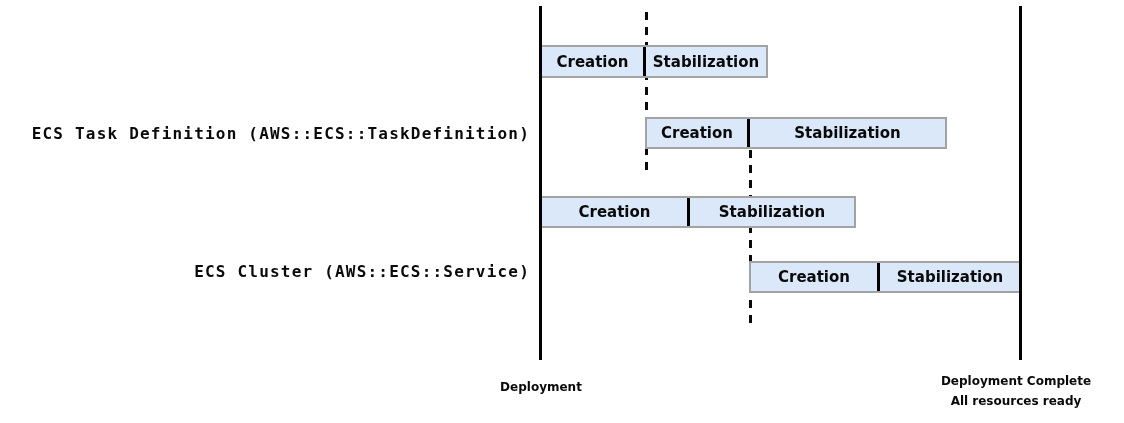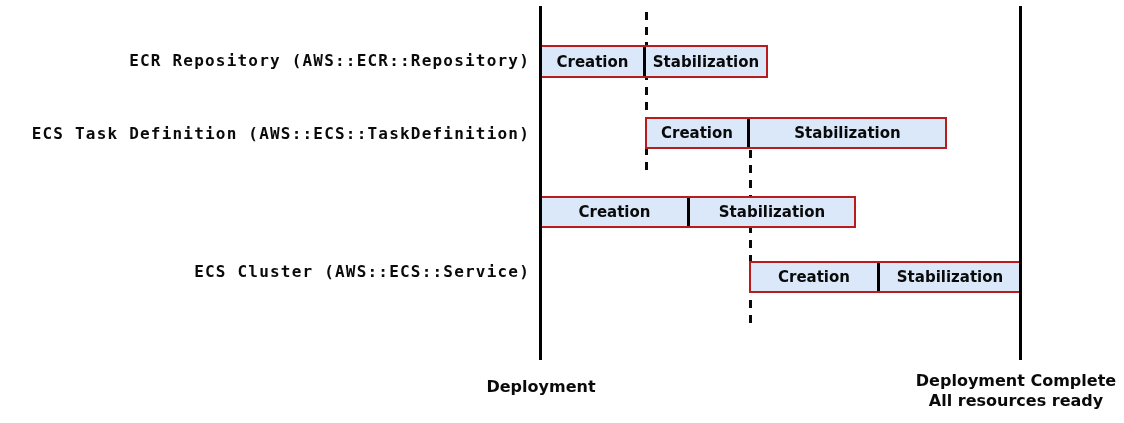--- a/index.html
+++ b/index.html
@@ -14,45 +14,44 @@
     background-image:repeating-linear-gradient(to bottom,#0a0a0a 0px,#0a0a0a 8px,transparent 8px,transparent 15px);
   }
   .row-label{
     position:absolute;left:0;width:530px;text-align:right;
     font-family:"DejaVu Sans Mono","Liberation Mono",monospace;
     font-weight:bold;font-size:16px;line-height:20px;letter-spacing:1.2px;
     white-space:nowrap;color:#0a0a0a;
   }
   .bar{
     position:absolute;box-sizing:border-box;display:flex;z-index:2;
-    background:#dbe8fa;border:2px solid #b91c1c;
+    background:#dbe8fa;border:2px solid #a3a3a3;
   }
   .bar .seg{
     display:flex;align-items:center;justify-content:center;
     font-weight:bold;font-size:15px;color:#0a0a0a;white-space:nowrap;
   }
   .bar .seg-creation{flex:0 0 auto;}
   .bar .seg-stab{flex:1 1 auto;border-radius:9px;}
   .bar .divider{flex:0 0 3px;background:#000000;align-self:stretch;}
   .milestone-label{
-    position:absolute;text-align:center;font-weight:bold;font-size:16px;line-height:20px;
+    position:absolute;text-align:center;font-weight:bold;font-size:12px;line-height:20px;
     color:#0a0a0a;white-space:nowrap;
   }
 </style>
 </head>
 <body>
 
 <div id="canvas">
 
   <div class="vline" style="left:539px;top:6px;height:354px;"></div>
   <div class="vline" style="left:1019px;top:6px;height:354px;"></div>
   <div class="vline-dashed" style="left:645px;top:12px;height:160px;"></div>
   <div class="vline-dashed" style="left:749px;top:150px;height:180px;"></div>
 
-  <div class="row-label" style="top:51px;">ECR Repository (AWS::ECR::Repository)</div>
   <div class="bar" style="left:540px;top:45px;width:228px;height:33px;">
     <div class="seg seg-creation" style="width:101px;">Creation</div>
     <div class="divider"></div>
     <div class="seg seg-stab">Stabilization</div>
   </div>
 
   <div class="row-label" style="top:124px;">ECS Task Definition (AWS::ECS::TaskDefinition)</div>
   <div class="bar" style="left:645px;top:117px;width:302px;height:32px;">
     <div class="seg seg-creation" style="width:100px;">Creation</div>
     <div class="divider"></div>

